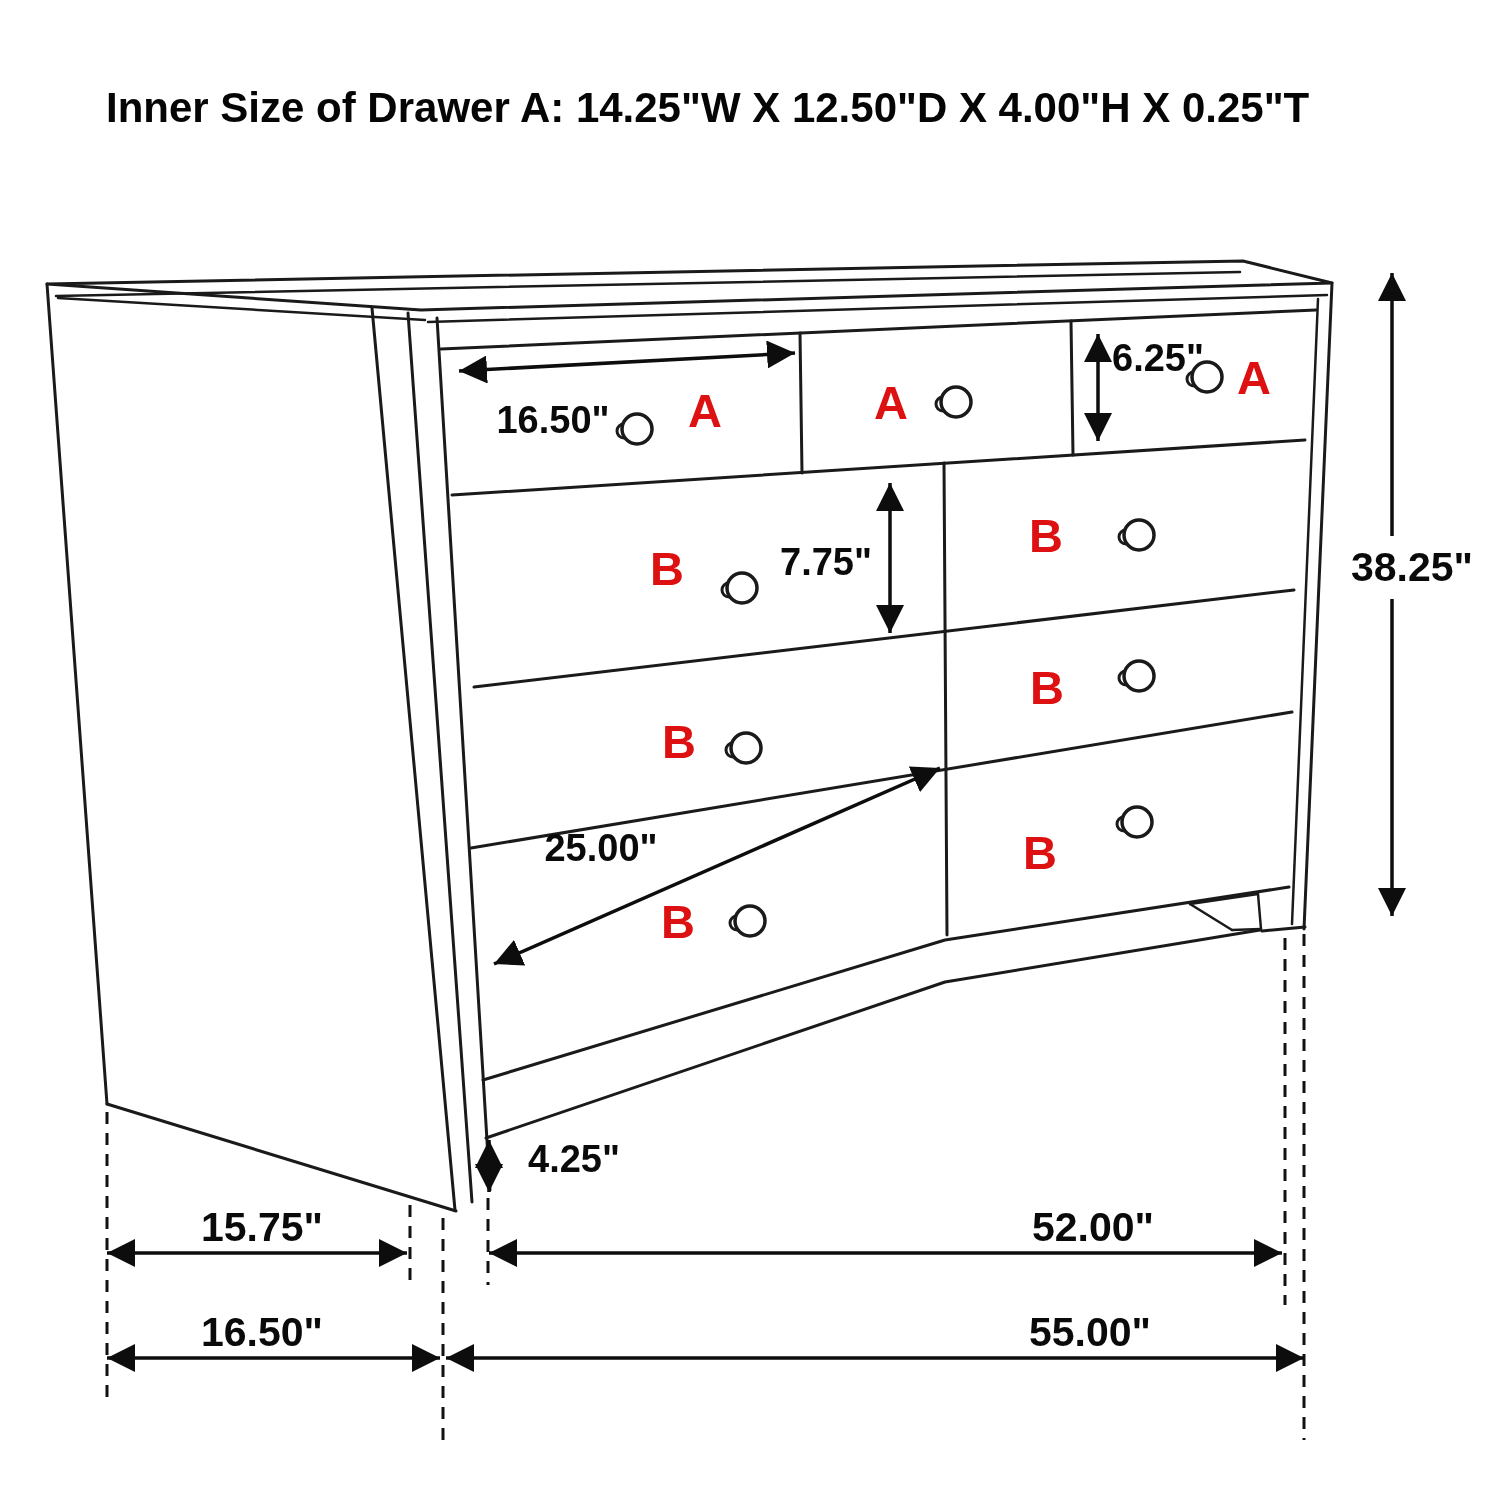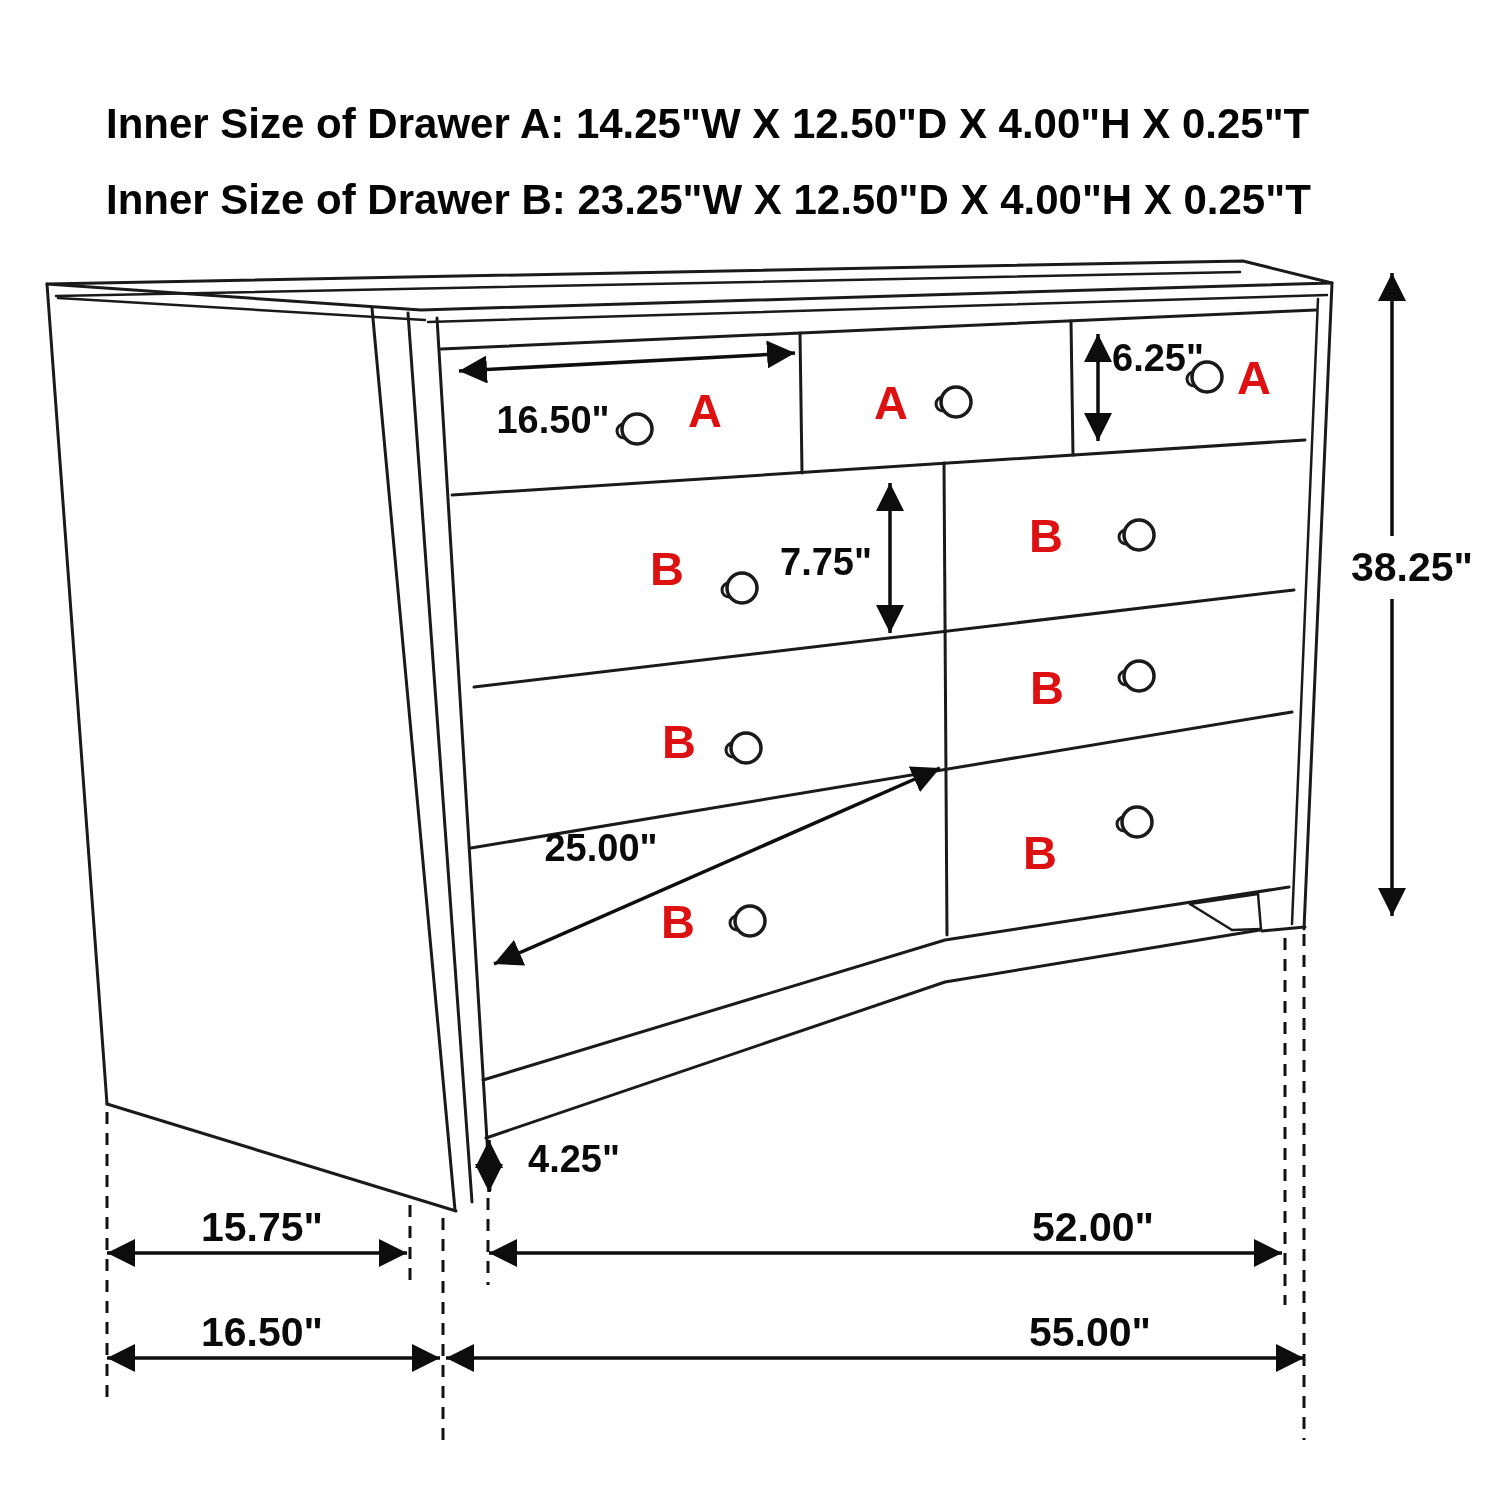--- a/index.html
+++ b/index.html
@@ -1,40 +1,39 @@
 <!DOCTYPE html>
 <html><head>
 <meta charset="utf-8">
 <style>
   html,body{margin:0;padding:0;background:#ffffff;}
   #stage{position:relative;width:1500px;height:1500px;background:#ffffff;overflow:hidden;
          font-family:"Liberation Sans",sans-serif;}
   #titles{position:absolute;left:106px;top:78px;}
   .title-line{font-weight:bold;font-size:42px;line-height:60px;color:#050505;
-              letter-spacing:0px;white-space:nowrap;margin-top:16px;}
+              letter-spacing:0px;white-space:nowrap;}
   svg{position:absolute;left:0;top:0;}
   .ln{stroke:#1a1a1a;stroke-width:3;fill:none;stroke-linecap:round;stroke-linejoin:round;}
   .ln2{stroke:#1a1a1a;stroke-width:2.5;fill:none;stroke-linecap:round;}
   .dash{stroke:#111111;stroke-width:3;fill:none;stroke-dasharray:12 9;}
   .dim{stroke:#0d0d0d;stroke-width:3.5;fill:none;}
   .knob-main{stroke:#1a1a1a;stroke-width:3.5;fill:#ffffff;}
   .knob-tail{stroke:#1a1a1a;stroke-width:3;fill:#ffffff;}
   text{font-family:"Liberation Sans",sans-serif;font-weight:bold;}
   .dimtxt{font-size:38px;fill:#0a0a0a;}
   .dimtxt-lg{font-size:41px;fill:#0a0a0a;}
   .lbl{font-size:47px;}
 </style>
 </head>
 <body>
 
 <div id="stage">
 
   <div id="titles">
     <div class="title-line">Inner Size of Drawer A: 14.25"W X 12.50"D X 4.00"H X 0.25"T</div>
-    <div class="title-line">Inner Size of Drawer B: 23.25"W X 12.50"D X 4.00"H X 0.25"T</div>
   </div>
 
   <svg width="1500" height="1500" viewBox="0 0 1500 1500">
     <defs>
       <marker id="arr" viewBox="0 0 8 8" refX="8" refY="4" markerWidth="8" markerHeight="8" orient="auto-start-reverse" markerUnits="strokeWidth">
         <path d="M0,0 L8,4 L0,8 Z" fill="#0d0d0d"></path>
       </marker>
     </defs>
 
     <g>

